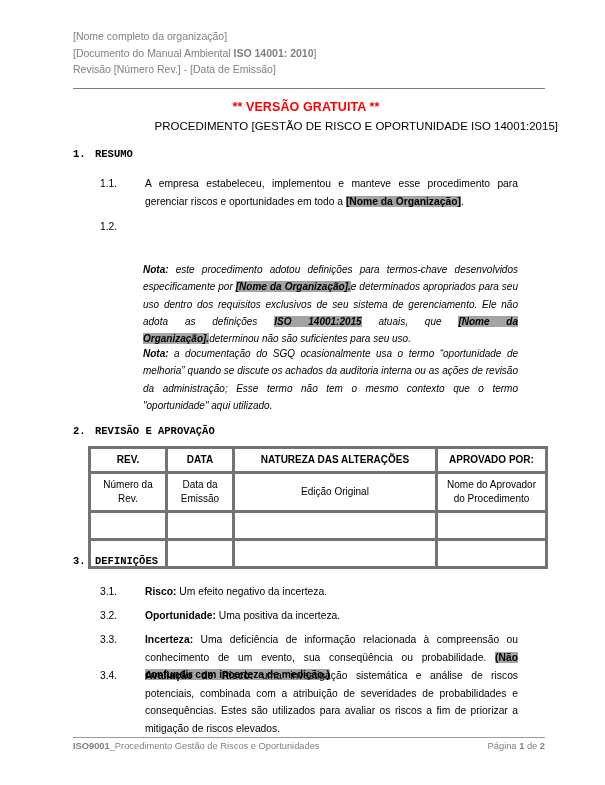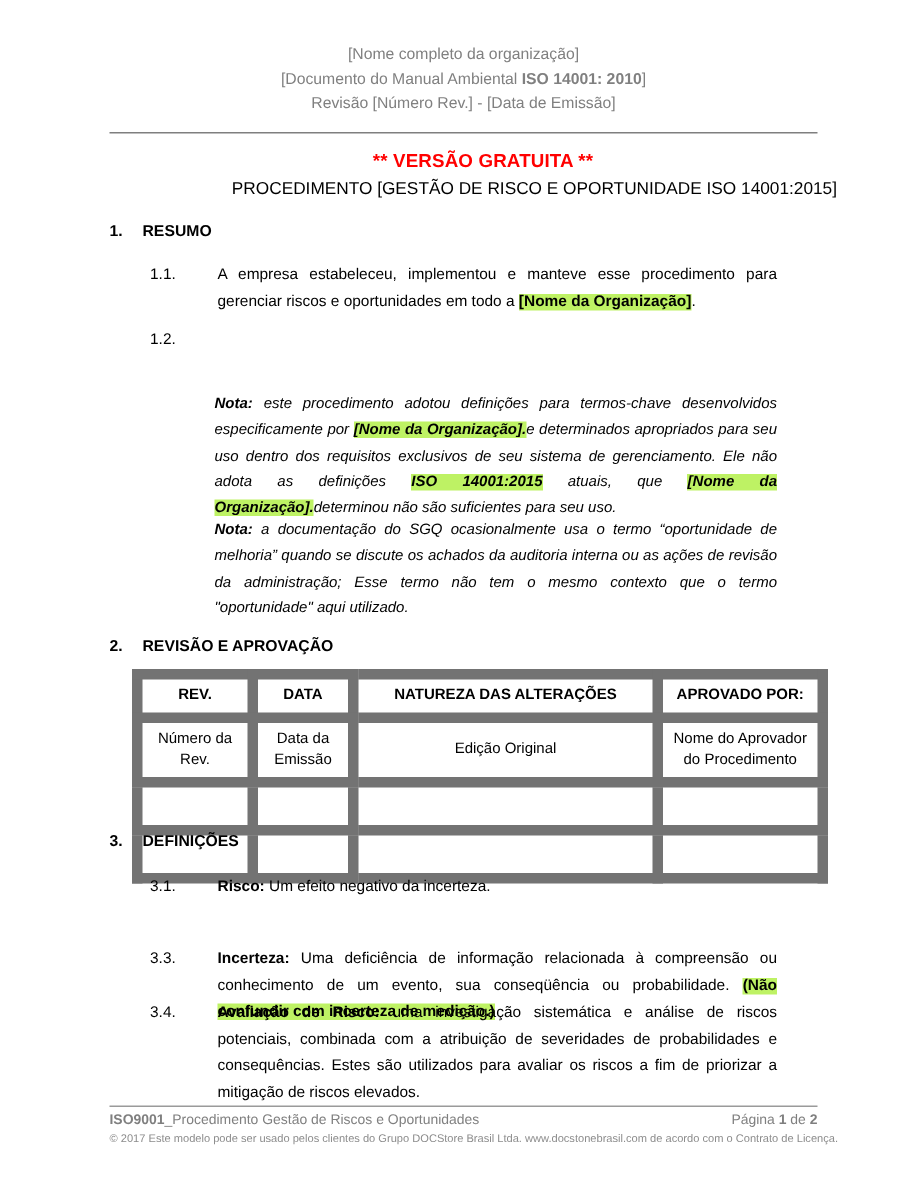--- a/index.html
+++ b/index.html
@@ -29,36 +29,35 @@
     position: absolute;
     left: 73px;
     top: 28px;
     width: 472px;
   }
   .doc-header .hline {
     color: #808080;
     font-size: 10.5px;
     line-height: 16.5px;
     white-space: nowrap;
-    text-align: center;
   }
   .doc-header .hline b { font-weight: bold; color: #808080; }
   .header-rule {
     position: absolute;
     left: 73px;
     top: 88px;
     width: 472px;
     height: 0;
     border-top: 1.3px solid #7f7f7f;
   }
 
   
   .title-free {
     position: absolute;
-    left: 86px;
+    left: 70px;
     top: 100px;
     width: 472px;
     text-align: center;
     color: #FF0000;
     font-weight: bold;
     font-size: 12.5px;
     letter-spacing: .1px;
   }
   .title-proc {
     position: absolute;
@@ -69,20 +68,21 @@
     font-weight: normal;
     font-size: 11.5px;
   }
 
   
   .sec-head {
     position: absolute;
     font-weight: bold;
     font-size: 10.5px;
     white-space: nowrap;
+    font-family: Liberation Mono, monospace;
   }
   .sec-head .num {
     display: inline-block;
     width: 22px;
   }
 
   
   .clause {
     position: absolute;
     font-size: 10.3px;
@@ -105,38 +105,38 @@
   .note {
     position: absolute;
     font-size: 10px;
     line-height: 17.3px;
     font-style: italic;
     text-align: justify;
   }
   .note b { font-weight: bold; }
 
   mark {
-    background: #bef264;
+    background: #a3a3a3;
     color: #000000;
     padding: 0;
   }
   mark.bi { font-weight: bold; }
 
   
   .rev-table {
     position: absolute;
     left: 88px;
     top: 446px;
     width: 457px;
     border-collapse: collapse;
     table-layout: fixed;
     font-size: 10px;
   }
   .rev-table td, .rev-table th {
-    border: 7px solid #737373;
+    border: 3px solid #737373;
     text-align: center;
     vertical-align: middle;
     padding: 3px 4px;
     line-height: 14.5px;
     font-weight: normal;
   }
   .rev-table th {
     font-weight: bold;
     height: 16px;
     font-size: 10px;
@@ -259,31 +259,34 @@
 
   <div class="sec-head" style="left:73px; top:555px;">
     <span class="num">3.</span><span>DEFINIÇÕES</span>
   </div>
 
   <div class="clause" style="left:100px; top:583px; width:418px;">
     <span class="cnum">3.1.</span>
     <span class="ctext"><b>Risco:</b><span> Um efeito negativo da incerteza.</span></span>
   </div>
 
+  <div class="clause" style="left:100px; top:607px; width:418px;">
+    <span class="cnum">3.2.</span>
+    <span class="ctext"><b>Oportunidade:</b><span> Uma positiva da incerteza.</span></span>
+  </div>
 
   <div class="clause" style="left:100px; top:631px; width:418px;">
     <span class="cnum">3.3.</span>
     <span class="ctext"><b>Incerteza:</b><span> Uma deficiência de informação relacionada à compreensão ou conhecimento de um evento, sua conseqüência ou probabilidade. </span><mark class="bi">(Não confundir com incerteza de medição.)</mark></span>
   </div>
 
   <div class="clause" style="left:100px; top:667px; width:418px;">
     <span class="cnum">3.4.</span>
     <span class="ctext"><b>Avaliação de Risco:</b><span> uma investigação sistemática e análise de riscos potenciais, combinada com a atribuição de severidades de probabilidades e consequências. Estes são utilizados para avaliar os riscos a fim de priorizar a mitigação de riscos elevados.</span></span>
   </div>
 
   <div class="footer-rule"></div>
   <div class="footer-row">
     <span><b>ISO9001</b><span>_Procedimento Gestão de Riscos e Oportunidades</span></span>
     <span><span>Página </span><b>1</b><span> de </span><b>2</b></span>
   </div>
-  <div class="footer-copy">© 2017 Este modelo pode ser usado pelos clientes do Grupo DOCStore Brasil Ltda. www.docstonebrasil.com de acordo com o Contrato de Licença.</div>
 
 </div>
 
 </body></html>

